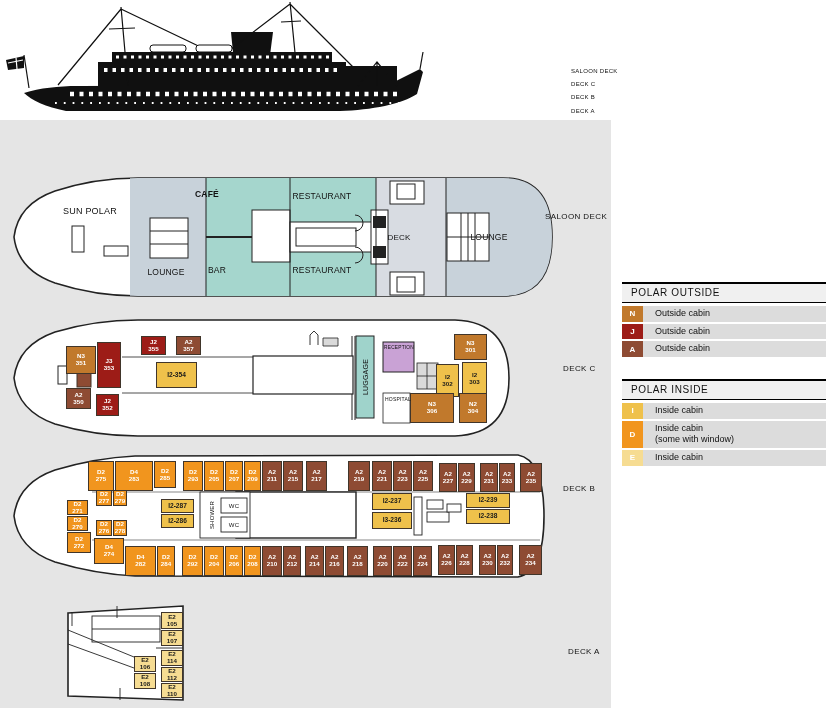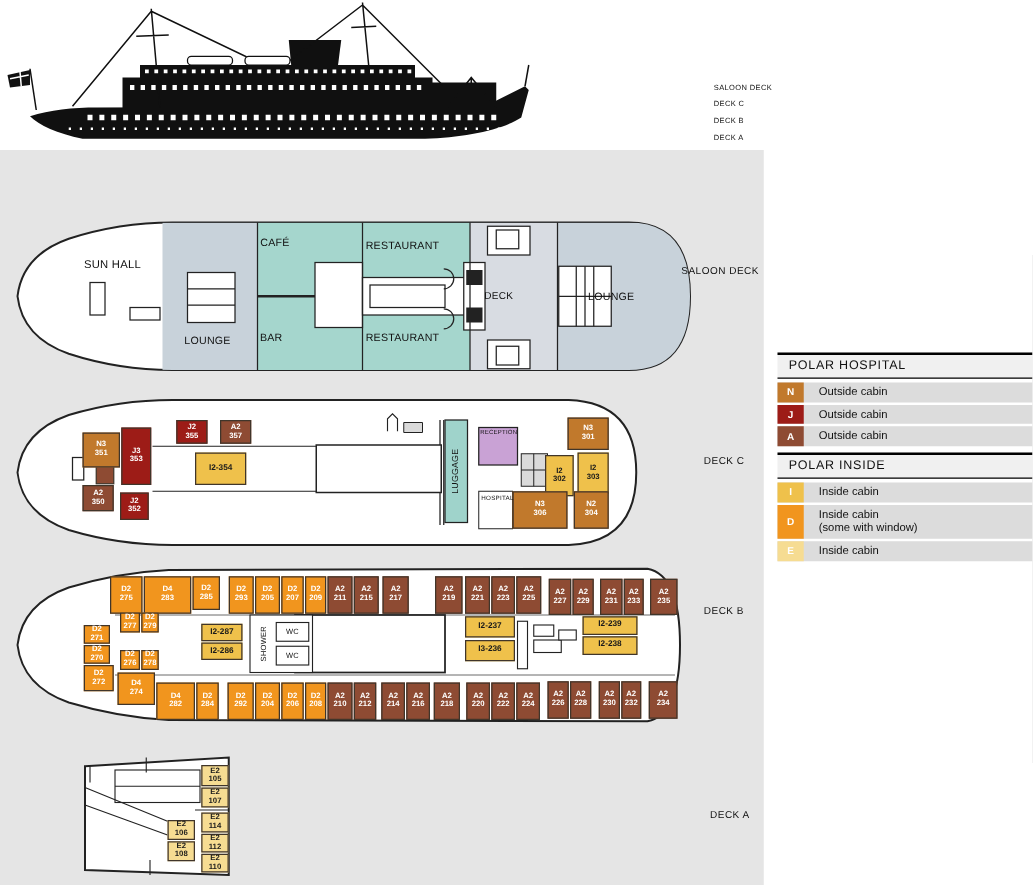--- a/index.html
+++ b/index.html
@@ -25,21 +25,21 @@
     position:absolute;font-size:8px;color:#111;letter-spacing:0.4px;white-space:nowrap;
   }
   .ship-deck-label{
     position:absolute;font-size:6px;color:#111;letter-spacing:0.3px;white-space:nowrap;
   }
   #legend{position:absolute;left:622px;top:282px;width:204px;z-index:3;}
   .legend-header{
     border-top:2px solid #000;border-bottom:1px solid #000;background:#F0F0F0;
     font-size:10px;color:#111;letter-spacing:0.6px;padding:3px 0 4px 9px;margin-bottom:3px;
   }
-  .legend-header.second{margin-top:5px;}
+  .legend-header.second{margin-top:22px;}
   .legend-row{display:flex;align-items:stretch;background:#DCDCDC;margin-bottom:2px;min-height:15px;}
   .legend-swatch{
     width:21px;display:flex;align-items:center;justify-content:center;
     font-size:8px;font-weight:700;color:#fff;flex:none;
   }
   .legend-text{font-size:9px;color:#111;line-height:1.3;padding:2px 0 2px 12px;}
 </style>
 </head>
 <body>
 
@@ -157,23 +157,23 @@
       <path d="M92,629 H160"></path>
       <path d="M68,630 L134,657 M68,644 L134,668"></path>
       <path d="M117,606 V618 M120,688 V700 M72,613 V626"></path>
       <path d="M156,648 L183,648"></path>
     </g>
   </g>
 </svg>
 
 <div id="cabin-layer">
     <div class="deck-label" style="left: 545px; top: 212px;">SALOON DECK</div>
-    <div class="room-label" style="left: 90px; top: 211px; font-size: 9px;">SUN HALL</div>
+    <div class="room-label" style="left: 90px; top: 211px; font-size: 9px;">SUN POLAR</div>
     <div class="room-label" style="left: 166px; top: 272px; font-size: 8.5px;">LOUNGE</div>
-    <div class="room-label" style="left: 220px; top: 194px; font-size: 8.5px;">CAFÉ</div>
+    <div class="room-label" style="left: 207px; top: 194px; font-size: 8.5px; font-weight: bold;">CAFÉ</div>
     <div class="room-label" style="left: 217px; top: 270px; font-size: 8.5px;">BAR</div>
     <div class="room-label" style="left: 322px; top: 196px; font-size: 8.5px;">RESTAURANT</div>
     <div class="room-label" style="left: 322px; top: 270px; font-size: 8.5px;">RESTAURANT</div>
     <div class="room-label" style="left: 399px; top: 237px; font-size: 8px;">DECK</div>
     <div class="room-label" style="left: 489px; top: 237px; font-size: 8.5px;">LOUNGE</div>
     <div class="deck-label" style="left: 563px; top: 364px;">DECK C</div>
     <div class="cabin" style="left: 141px; top: 336px; width: 25px; height: 19px; background: rgb(157, 28, 23); color: rgb(255, 255, 255);">
       <span>J2</span>
       <span>355</span>
     </div>
@@ -458,21 +458,21 @@
       <span>E2</span>
       <span>108</span>
     </div>
     <div class="ship-deck-label" style="left: 571px; top: 68px;">SALOON DECK</div>
     <div class="ship-deck-label" style="left: 571px; top: 81.2px;">DECK C</div>
     <div class="ship-deck-label" style="left: 571px; top: 94.4px;">DECK B</div>
     <div class="ship-deck-label" style="left: 571px; top: 107.6px;">DECK A</div>
   </div>
 
 <div id="legend">
-    <div class="legend-header">POLAR HOSPITAL</div>
+    <div class="legend-header">POLAR OUTSIDE</div>
     <div class="legend-row">
       <div class="legend-swatch" style="background: rgb(193, 121, 44);">N</div>
       <div class="legend-text">Outside cabin</div>
     </div>
     <div class="legend-row">
       <div class="legend-swatch" style="background: rgb(157, 28, 23);">J</div>
       <div class="legend-text">Outside cabin</div>
     </div>
     <div class="legend-row">
       <div class="legend-swatch" style="background: rgb(142, 75, 51);">A</div>

